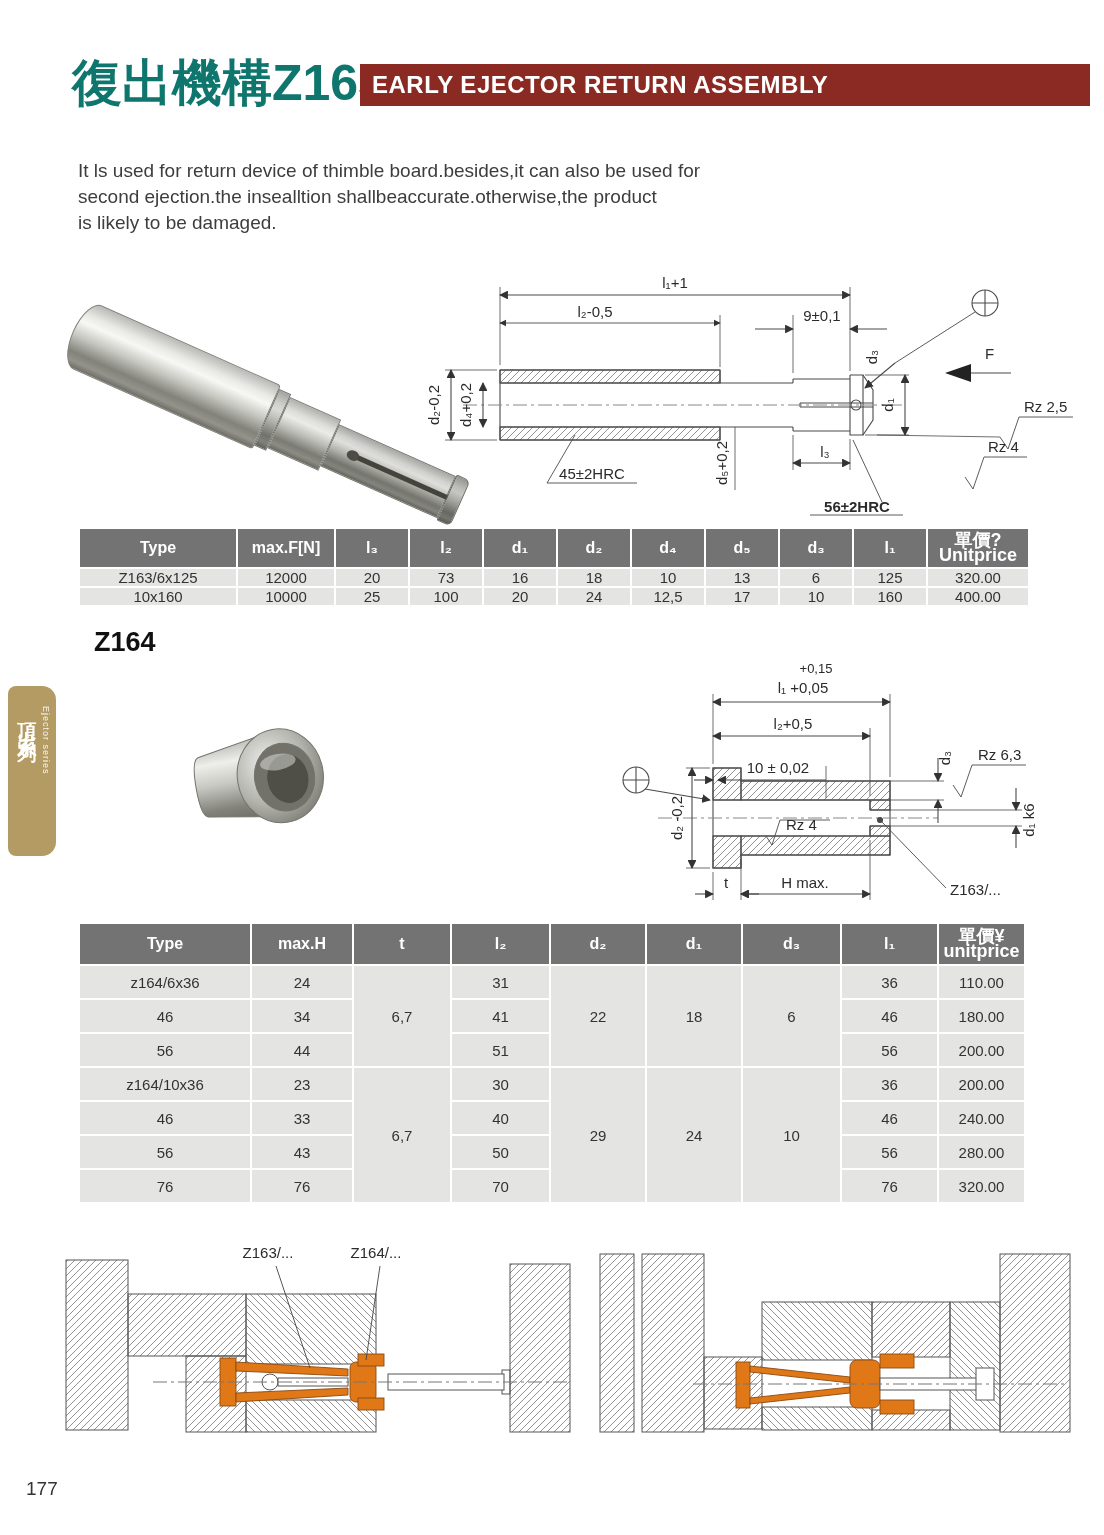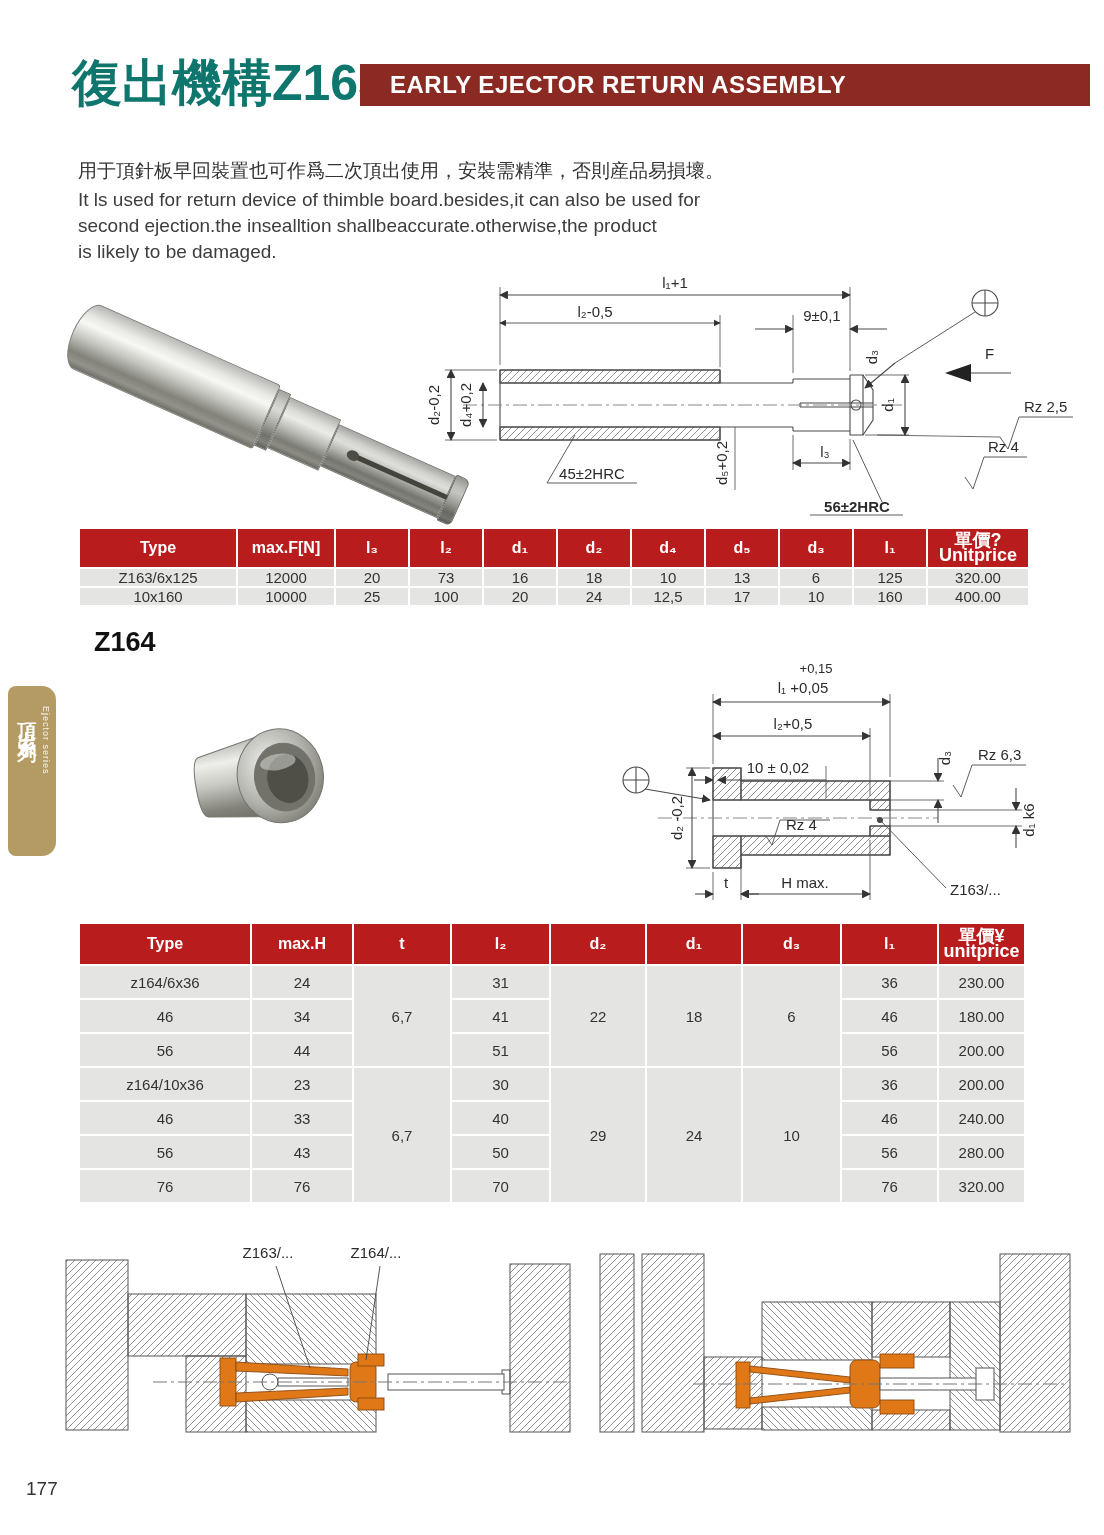--- a/index.html
+++ b/index.html
@@ -4,32 +4,32 @@
 <style>
   html,body{margin:0;padding:0;background:#888;}
   .page{
     position:relative;width:1104px;height:1535px;background:#ffffff;
     font-family:"Liberation Sans","DejaVu Sans",sans-serif;color:#222;
     margin:0 auto;overflow:hidden;
   }
   
   .title-cn{position:absolute;left:72px;top:50px;font-size:50px;font-weight:800;color:#0f766e;letter-spacing:0px;white-space:nowrap;}
   .banner{position:absolute;left:360px;top:64px;width:730px;height:42px;background:#8b2a23;color:#fff;
-          font-size:24px;font-weight:bold;line-height:42px;padding-left:30px;box-sizing:border-box;letter-spacing:0.5px;white-space:nowrap;}
+          font-size:24px;font-weight:bold;line-height:42px;padding-left:12px;box-sizing:border-box;letter-spacing:0.5px;white-space:nowrap;}
   
   .desc{position:absolute;left:78px;top:158px;width:660px;font-size:19px;line-height:26px;color:#3d3d3d;}
   .desc .cn{margin-bottom:3px;color:#333;}
   
   .side-tab{position:absolute;left:8px;top:686px;width:48px;height:170px;background:#b49b63;border-radius:8px 14px 14px 8px;}
   .side-tab .cn{position:absolute;left:6px;top:22px;writing-mode:vertical-rl;text-orientation:upright;
                 color:#fff;font-size:19px;letter-spacing:7px;font-weight:bold;}
   .side-tab .en{position:absolute;left:33px;top:20px;writing-mode:vertical-rl;color:rgba(255,255,255,.92);font-size:9px;letter-spacing:1px;}
   
   table.spec{border-collapse:separate;border-spacing:2px;background:#fff;table-layout:fixed;position:absolute;}
-  table.spec th{background:#b91c1c;color:#fff;font-weight:bold;font-size:16px;text-align:center;padding:0;}
+  table.spec th{background:#737373;color:#fff;font-weight:bold;font-size:16px;text-align:center;padding:0;}
   table.spec td{background:#e4e4e2;color:#333;font-size:15px;text-align:center;padding:0;}
   table.spec .price-th{font-size:18px;line-height:15px;}
   td.type-cell{text-align:right;padding-right:20px;box-sizing:border-box;}
   #table1{left:78px;top:527px;width:928px;}
   #table1 th{height:38px;}
   #table1 td{height:15px;}
   #table2{left:78px;top:922px;width:928px;}
   #table2 th{height:40px;}
   #table2 td{height:32px;}
   
@@ -56,21 +56,20 @@
 </style>
 </head>
 <body>
 
 <div class="page">
 
   <div class="title-cn">復出機構Z163</div>
   <div class="banner">EARLY EJECTOR RETURN ASSEMBLY</div>
 
   <div class="desc">
-    <div class="cn">用于頂針板早回裝置也可作爲二次頂出使用，安裝需精準，否則産品易損壞。</div>
     <div>It ls used for return device of thimble  board.besides,it can also be used for</div>
     <div>second ejection.the insealltion shallbeaccurate.otherwise,the product</div>
     <div>is likely to be damaged.</div>
   </div>
 
   <div class="photo1">
     <div class="p1wrap">
       <div class="metal seg1"></div>
       <div class="metal seg2"></div>
       <div class="metal seg3"></div>
@@ -346,21 +345,21 @@
     </tr>
     <tr>
       <td class="type-cell">z164/6x36</td>
       <td>24</td>
       <td rowspan="3">6,7</td>
       <td>31</td>
       <td rowspan="3">22</td>
       <td rowspan="3">18</td>
       <td rowspan="3">6</td>
       <td>36</td>
-      <td>230.00</td>
+      <td>110.00</td>
     </tr>
     <tr>
       <td class="type-cell">46</td>
       <td>34</td>
       <td>41</td>
       <td>46</td>
       <td>180.00</td>
     </tr>
     <tr>
       <td class="type-cell">56</td>

